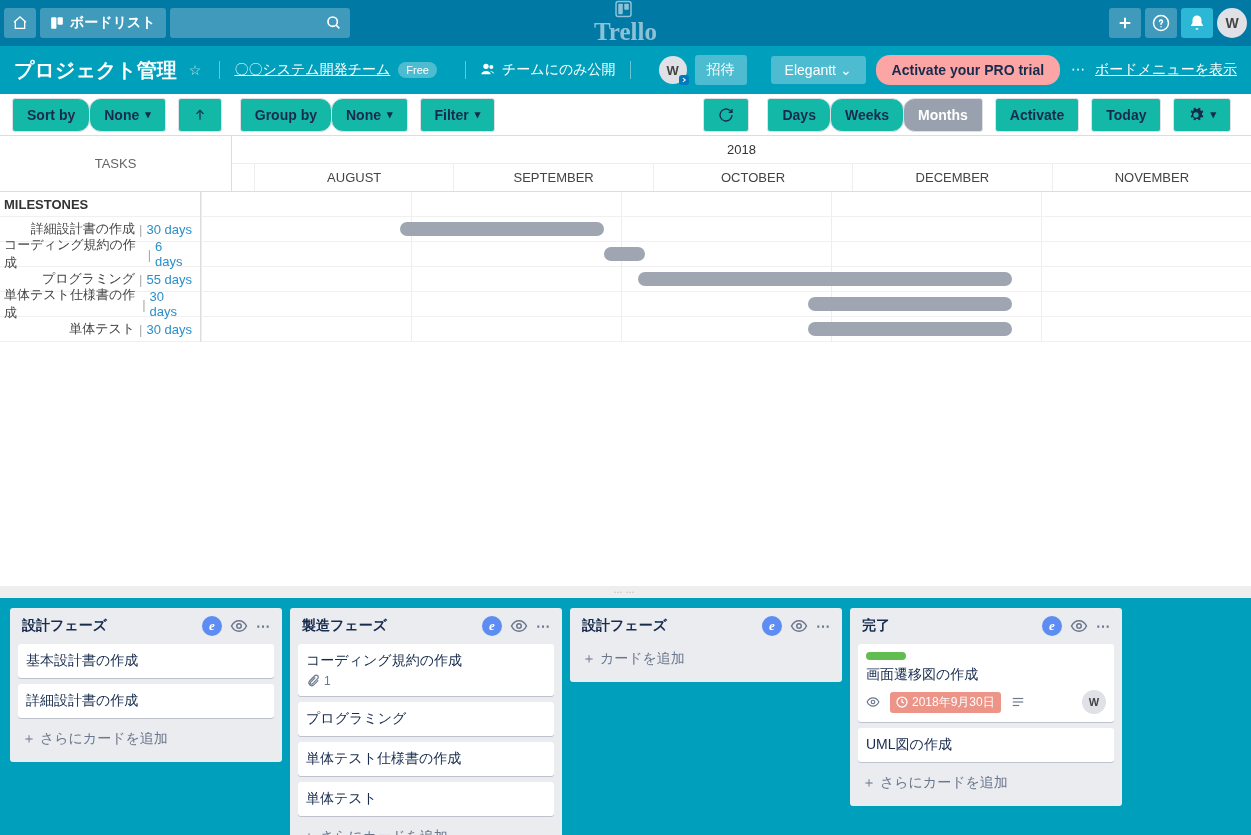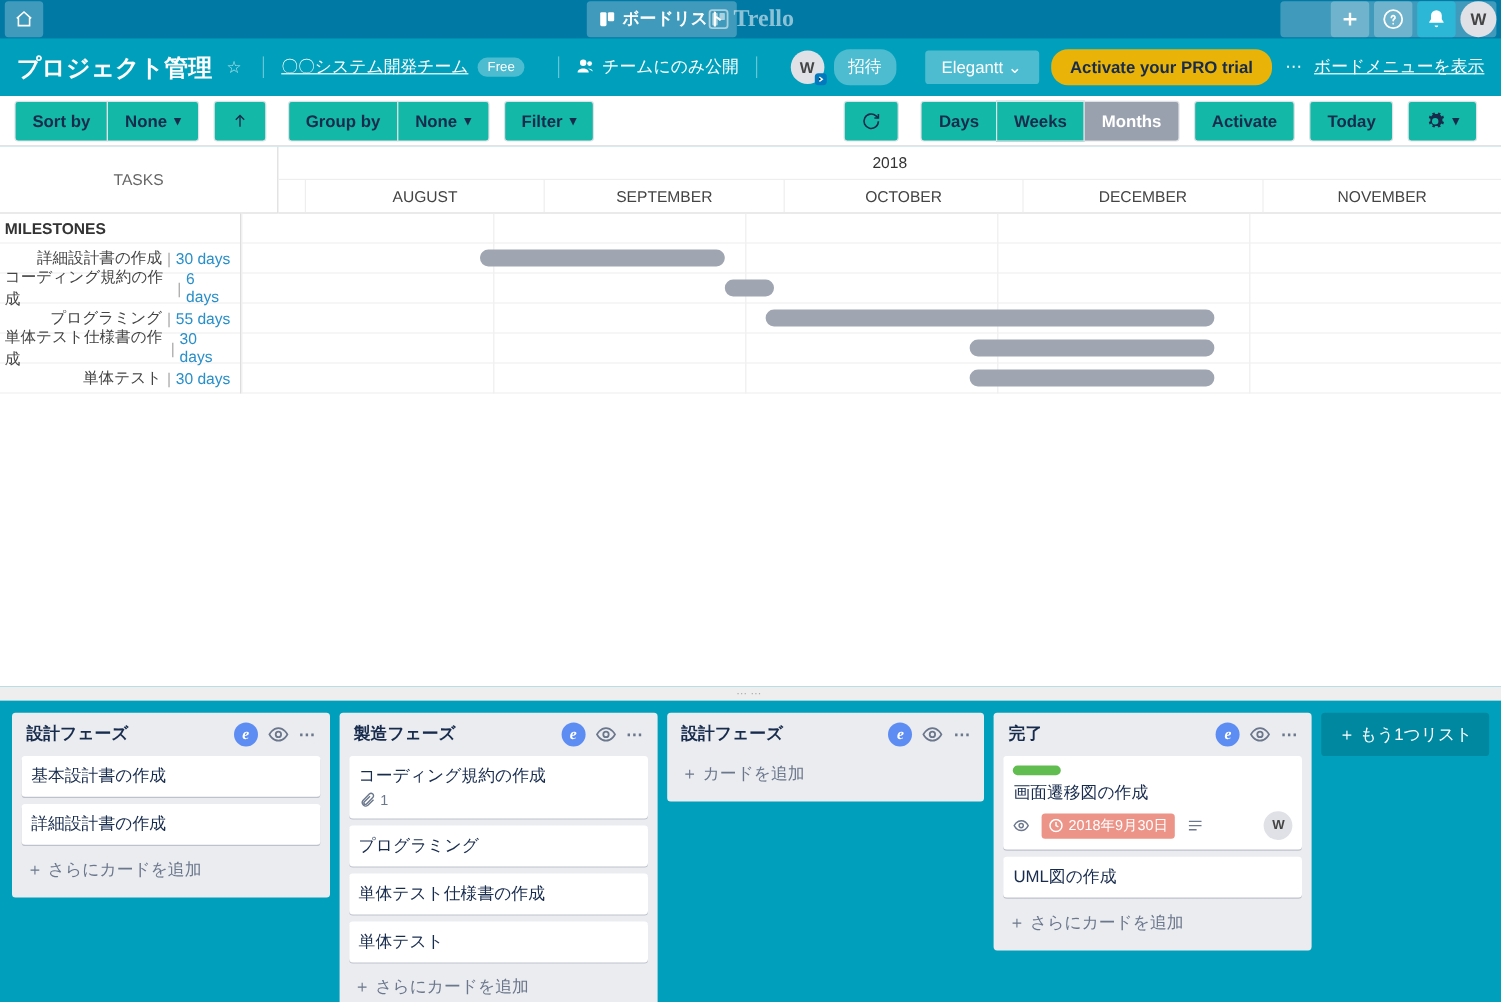--- a/index.html
+++ b/index.html
@@ -1,52 +1,52 @@
 <!DOCTYPE html>
 <html><head>
 <meta charset="utf-8">
 <style>
 * { margin: 0; padding: 0; box-sizing: border-box; }
 body { font-family: -apple-system, BlinkMacSystemFont, "Segoe UI", Helvetica, Arial, sans-serif; background: #00a0bc; width: 1251px; height: 835px; overflow: hidden; font-size: 14px; }
 
 
-.top-header { height: 32px; background: #0079a5; display: flex; align-items: center; padding: 12px 4px; position: relative; justify-content: space-between; }
+.top-header { height: 46px; background: #0079a5; display: flex; align-items: center; padding: 12px 4px; position: relative; }
 .icon-btn { width: 32px; height: 30px; background: rgba(255,255,255,0.25); border-radius: 3px; display: flex; align-items: center; justify-content: center; margin-right: 4px; cursor: pointer; color: #fff; }
 .boards-btn { height: 30px; background: rgba(255,255,255,0.25); border-radius: 3px; display: flex; align-items: center; padding: 0 10px; margin-right: 4px; color: #fff; font-weight: 700; cursor: pointer; }
 .boards-btn svg { margin-right: 6px; }
 .search-box { width: 180px; height: 30px; background: rgba(255,255,255,0.25); border-radius: 3px; display: flex; align-items: center; justify-content: flex-end; padding: 0 8px; cursor: pointer; color: #fff; }
-.logo-center { position: absolute; left: 50%; transform: translateX(-50%); display: flex; align-items: center; color: rgba(255,255,255,0.55); font-family: 'Segoe Script', cursive; font-size: 20px; font-weight: 700; }
+.logo-center { position: absolute; left: 50%; transform: translateX(-50%); display: flex; align-items: center; color: rgba(255,255,255,0.55); font-family: 'Segoe Script', cursive; font-size: 25px; font-weight: 700; flex-direction: column; }
 .logo-center svg { margin-right: 4px; }
 .top-right { position: absolute; right: 4px; display: flex; align-items: center; }
 .top-right .icon-btn { margin-right: 0; margin-left: 4px; }
 .icon-btn.active { background: #2db7d6; }
 .avatar { width: 30px; height: 30px; border-radius: 50%; background: #dfe1e6; display: flex; align-items: center; justify-content: center; color: #444; font-weight: 700; margin-left: 4px; cursor: pointer; }
 
 
 .board-bar { height: 48px; background: #00a0bc; display: flex; align-items: center; padding: 0 14px; }
 .board-title { color: #fff; font-size: 20px; font-weight: 700; margin-right: 12px; }
 .board-bar .star { color: rgba(255,255,255,0.7); margin-right: 18px; cursor: pointer; }
 .team-name { color: #fff; text-decoration: underline; margin-right: 8px; }
 .badge-free { background: rgba(255,255,255,0.3); color: #fff; font-size: 11px; padding: 2px 8px; border-radius: 10px; margin-right: 14px; }
 .divider-v { width: 1px; height: 18px; background: rgba(255,255,255,0.4); margin: 0 14px; }
 .board-link { color: #fff; display: flex; cursor: pointer; }
 .board-link svg { margin-right: 6px; }
 .avatar-sm { width: 28px; height: 28px; border-radius: 50%; background: #dfe1e6; display:flex; align-items:center; justify-content:center; color:#444; font-weight:700; margin-left: 14px; font-size: 13px; position:relative;}
 .avatar-sm .ind{ position:absolute; bottom:-1px; right:-2px; width:10px; height:10px; background:#0079bf; border-radius:3px; display:flex; align-items:center; justify-content:center;}
-.invite-btn { background: rgba(255,255,255,0.3); color: #fff; padding: 6px 12px; border-radius: 13px; margin-left: 8px; cursor: pointer; }
+.invite-btn { background: rgba(255,255,255,0.3); color: #fff; padding: 6px 12px; border-radius: 3px; margin-left: 8px; cursor: pointer; }
 .elegantt-btn { background: rgba(255,255,255,0.3); color: #fff; padding: 6px 14px; border-radius: 3px; margin-left: 24px; cursor: pointer; }
-.pro-btn { background: #eab308; color: #172b4d; padding: 7px 16px; border-radius: 14px; margin-left: 10px; font-weight: 600; cursor: pointer; }
+.pro-btn { background: #fca5a5; color: #172b4d; padding: 7px 16px; border-radius: 14px; margin-left: 10px; font-weight: 600; cursor: pointer; }
 .board-menu { margin-left: auto; color: #fff; text-decoration: underline; cursor: pointer; }
 .dots { margin-right: 8px; letter-spacing:2px; text-decoration:none; display:inline-block;}
 
 
 .gantt-toolbar { height: 42px; background: #fff; display: flex; align-items: center; padding: 0 14px 0 0; border-bottom: 1px solid #ddd; }
 .tool-btn { height: 34px; background: #14b8a6; border: 1px solid #dfe1e6; display: flex; align-items: center; padding: 0 14px; color: #172b4d; font-weight: 600; cursor: pointer; font-size: 14px; }
 .tool-group { display: flex; margin: 0 6px 0 12px; }
-.tool-group .tool-btn { border-radius: 0; margin-left:-1px;}
+.tool-group .tool-btn { border-radius: 12px; margin-left:-1px;}
 .tool-group .tool-btn:first-child { border-top-left-radius: 3px; border-bottom-left-radius: 3px; margin-left:0;}
 .tool-group .tool-btn:last-child { border-top-right-radius: 3px; border-bottom-right-radius: 3px; }
 .tool-single { border-radius: 3px; margin: 0 6px; }
 .tool-spacer { flex: 1; }
 .tool-btn.active { background: #9aa1ae; color: #fff; }
 .caret-down{ margin-left:6px; font-size:11px;}
 
 
 .gantt-area { background: #fff; height: 450px; overflow:hidden;}
 .gantt-header-row { display: flex; }
@@ -399,14 +399,13 @@
             </svg>
           </span>
           <span class="mini-av">W</span>
         </div>
       </div>
       <div class="card">
         <div>UML図の作成</div>
       </div>
       <div class="add-card">＋ さらにカードを追加</div>
     </div>
-    <div class="add-list-btn">＋ もう1つリスト</div>
   </div>
 
 </body></html>

